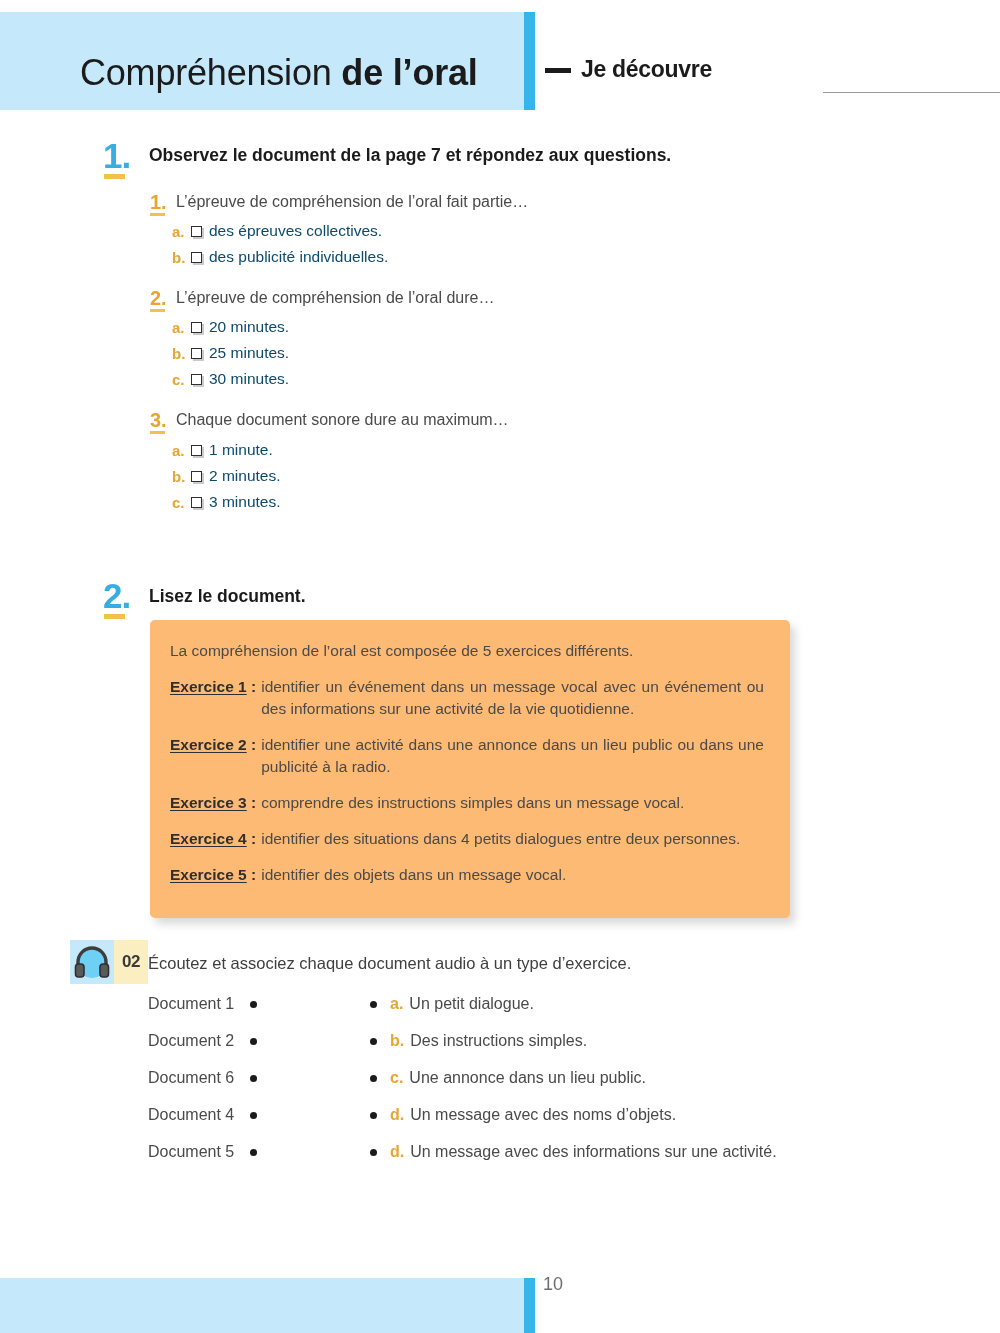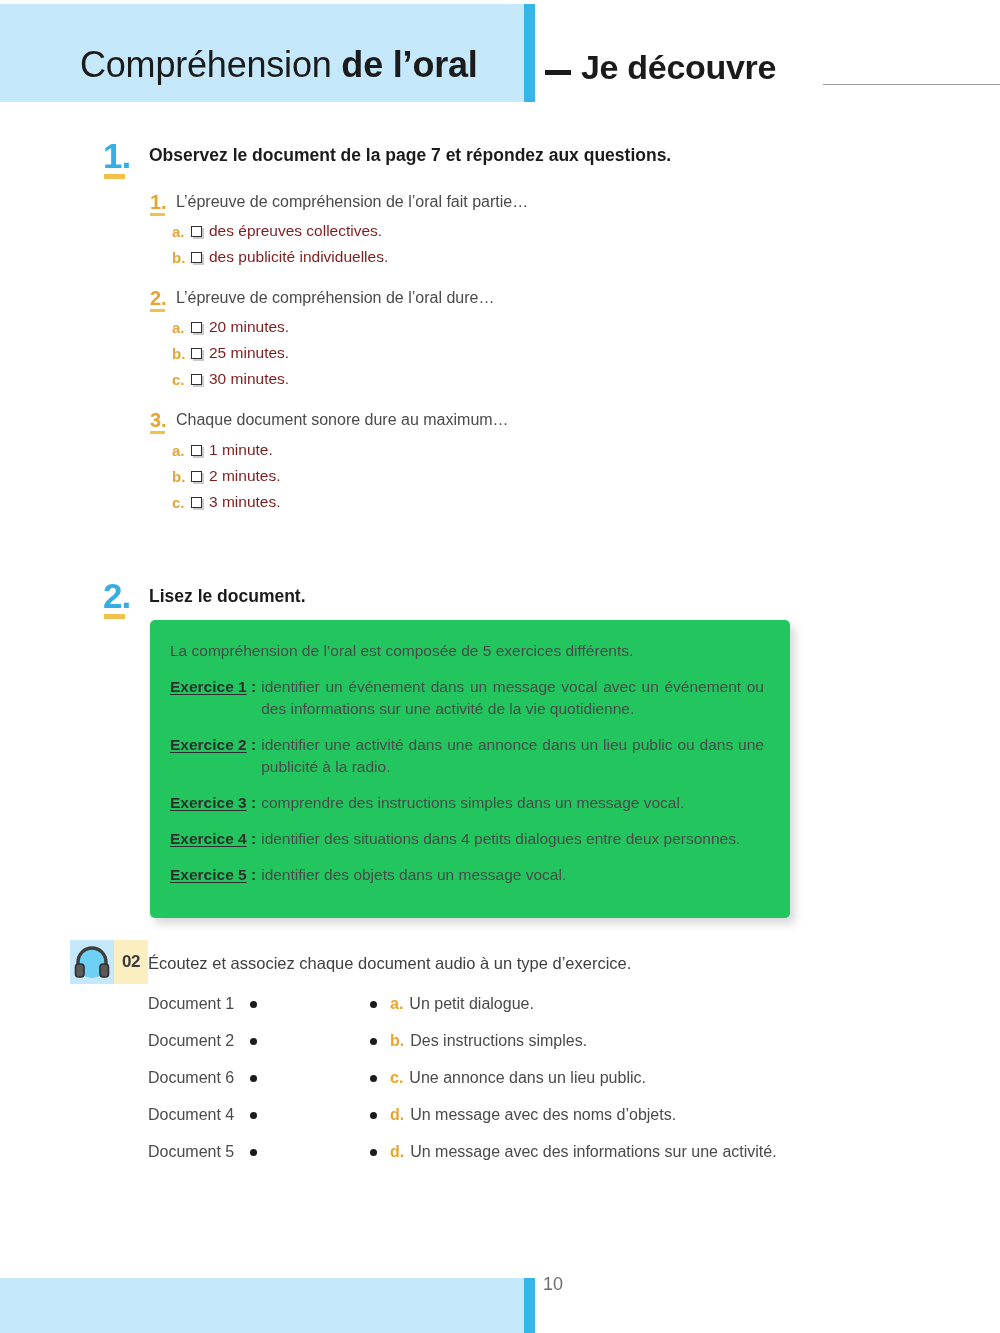--- a/index.html
+++ b/index.html
@@ -10,21 +10,21 @@
     background: #ffffff;
     font-family: "Liberation Sans", sans-serif;
     position: relative;
     overflow: hidden;
     color: #3a3a3a;
   }
 
   
   .header {
     position: absolute;
-    top: 4px; left: 0;
+    top: 12px; left: 0;
     width: 1000px;
     height: 100px;
   }
   .header-band {
     position: absolute;
     top: 0; left: 0;
     width: 524px;
     height: 98px;
     background: #c5e8fa;
   }
@@ -59,21 +59,21 @@
   .section-dash {
     display: inline-block;
     width: 26px;
     height: 5px;
     background: #1b1b1b;
     margin-right: 10px;
     position: relative;
     top: -4px;
   }
   .section-label {
-    font-size: 34px;
+    font-size: 23px;
     font-weight: 700;
     color: #1b1b1b;
     letter-spacing: -0.3px;
   }
   .header-rule {
     position: absolute;
     left: 823px;
     top: 80px;
     width: 177px;
     height: 1px;
@@ -151,31 +151,31 @@
     width: 11px;
     height: 11px;
     border: 1.4px solid #2f2f2f;
     background: #ffffff;
     box-shadow: 2px 2px 0 rgba(140,140,140,0.45);
     margin-right: 7px;
     flex: 0 0 auto;
   }
   .opt-text {
     font-size: 15.5px;
-    color: #7f1d1d;
+    color: #0c4a6e;
   }
 
   
   .doc-box {
     position: absolute;
     left: 150px;
     top: 620px;
     width: 640px;
     height: 298px;
-    background: #22c55e;
+    background: #fdba74;
     border-radius: 5px;
     box-shadow: 5px 6px 9px rgba(120,120,120,0.28);
     padding: 22px 26px 0 20px;
   }
   .doc-intro {
     font-size: 15.5px;
     color: #4a4a4a;
     margin-bottom: 16px;
   }
   .doc-row {

